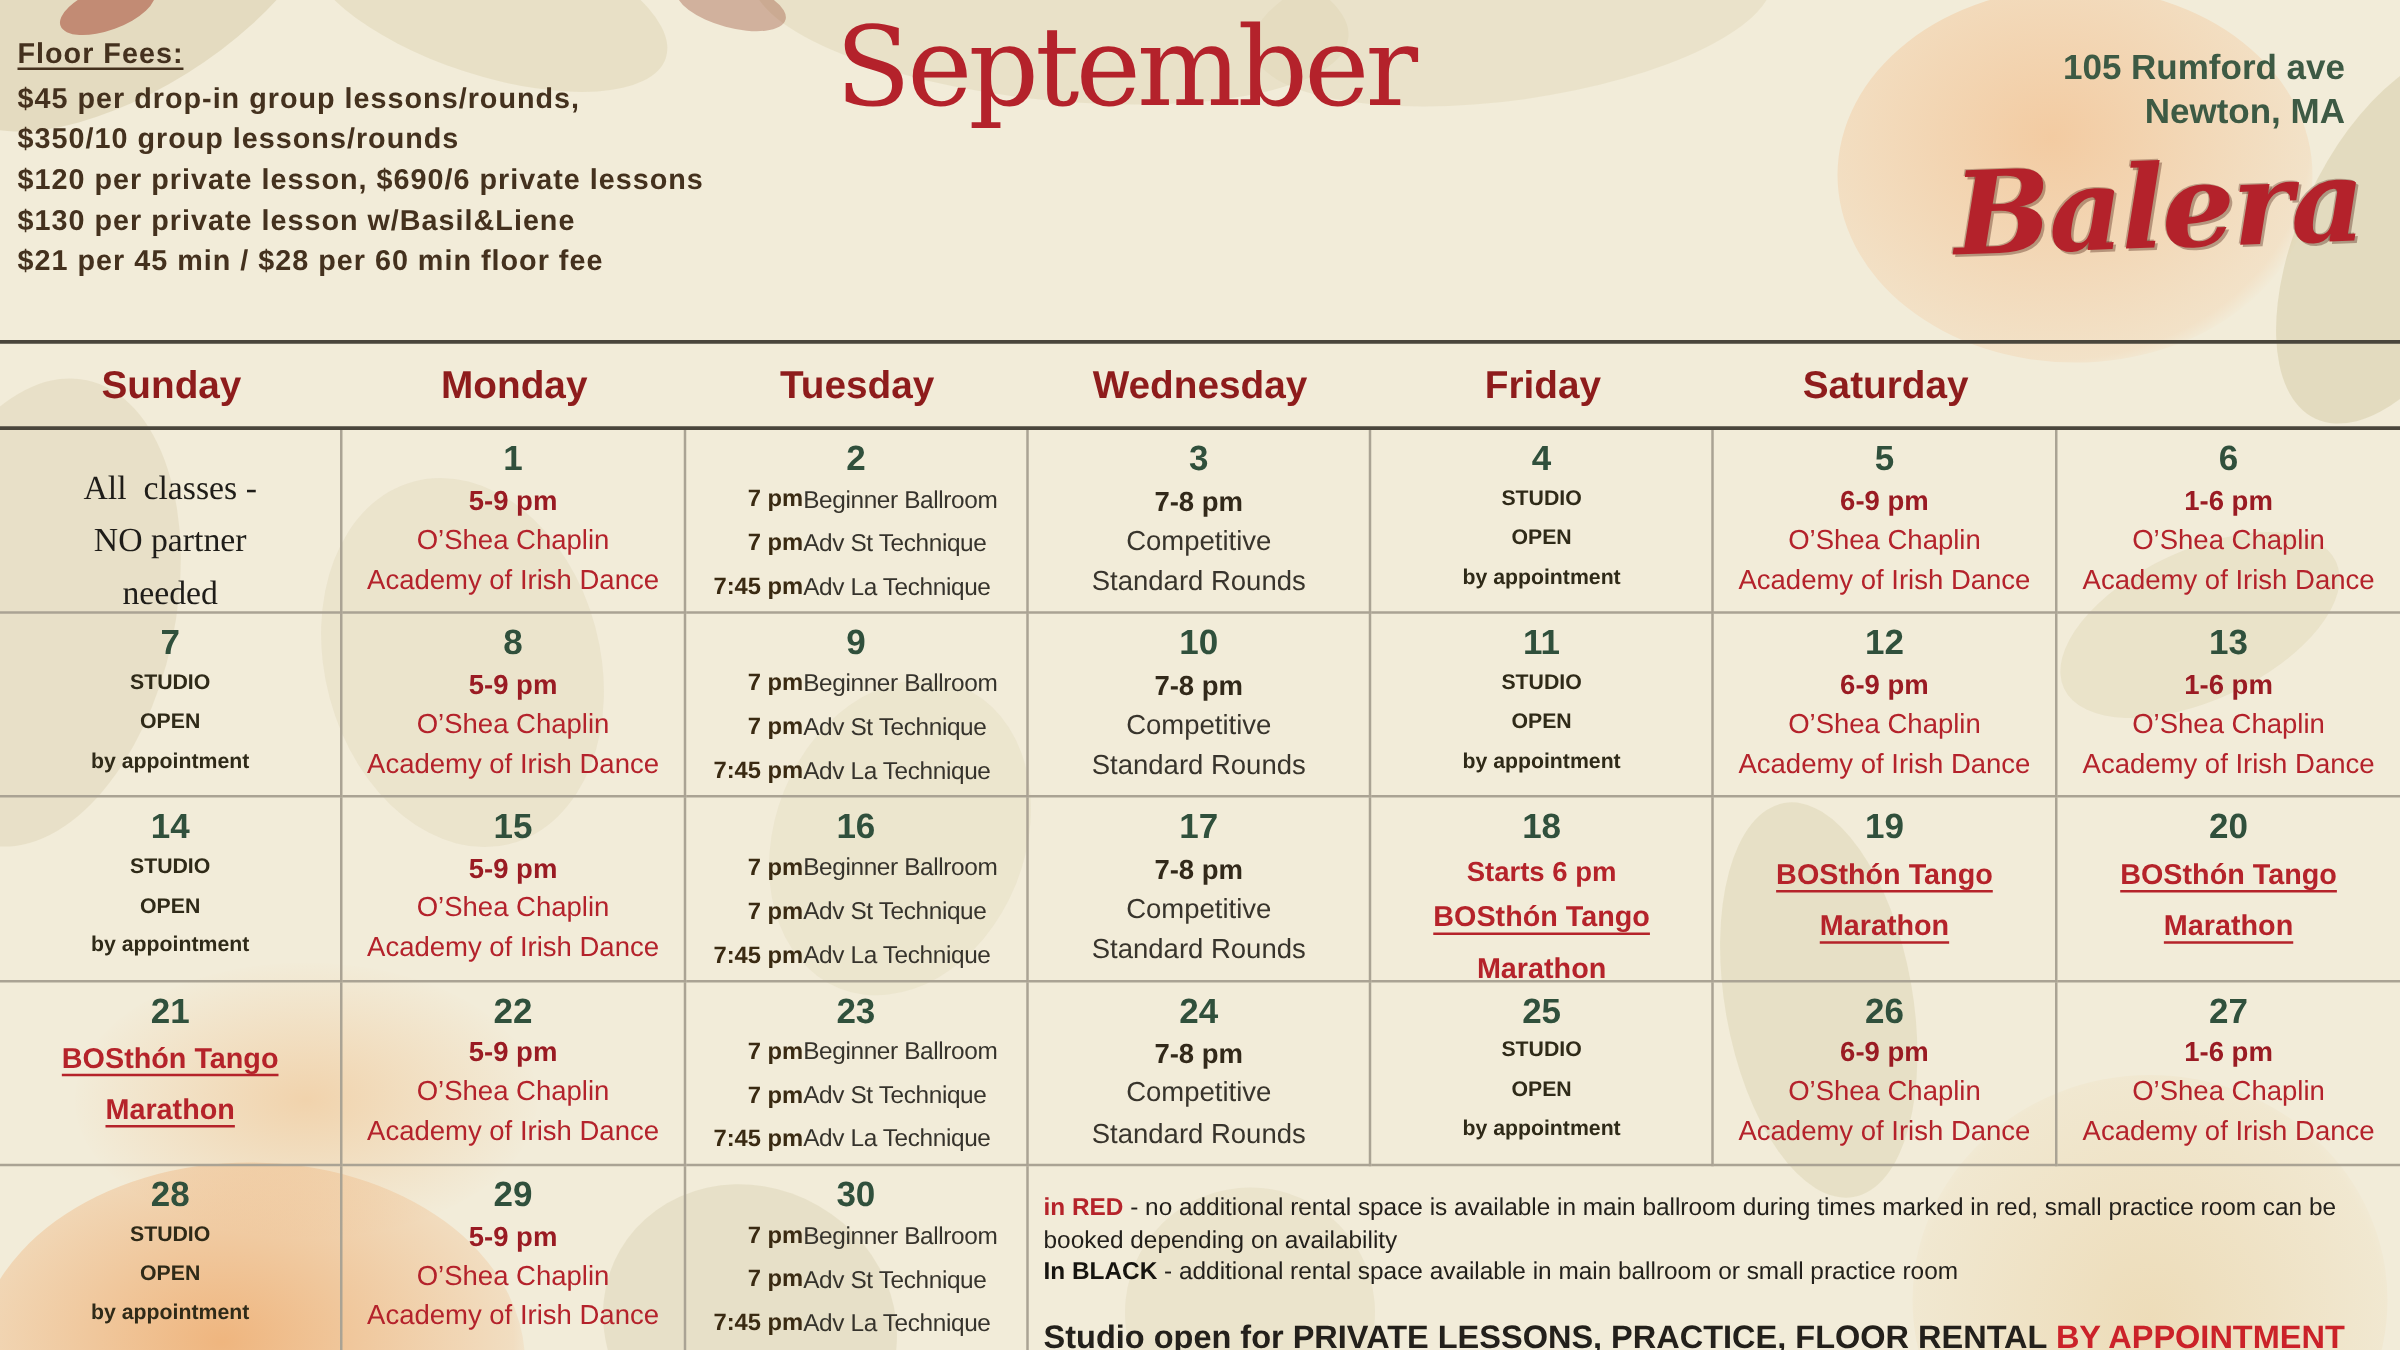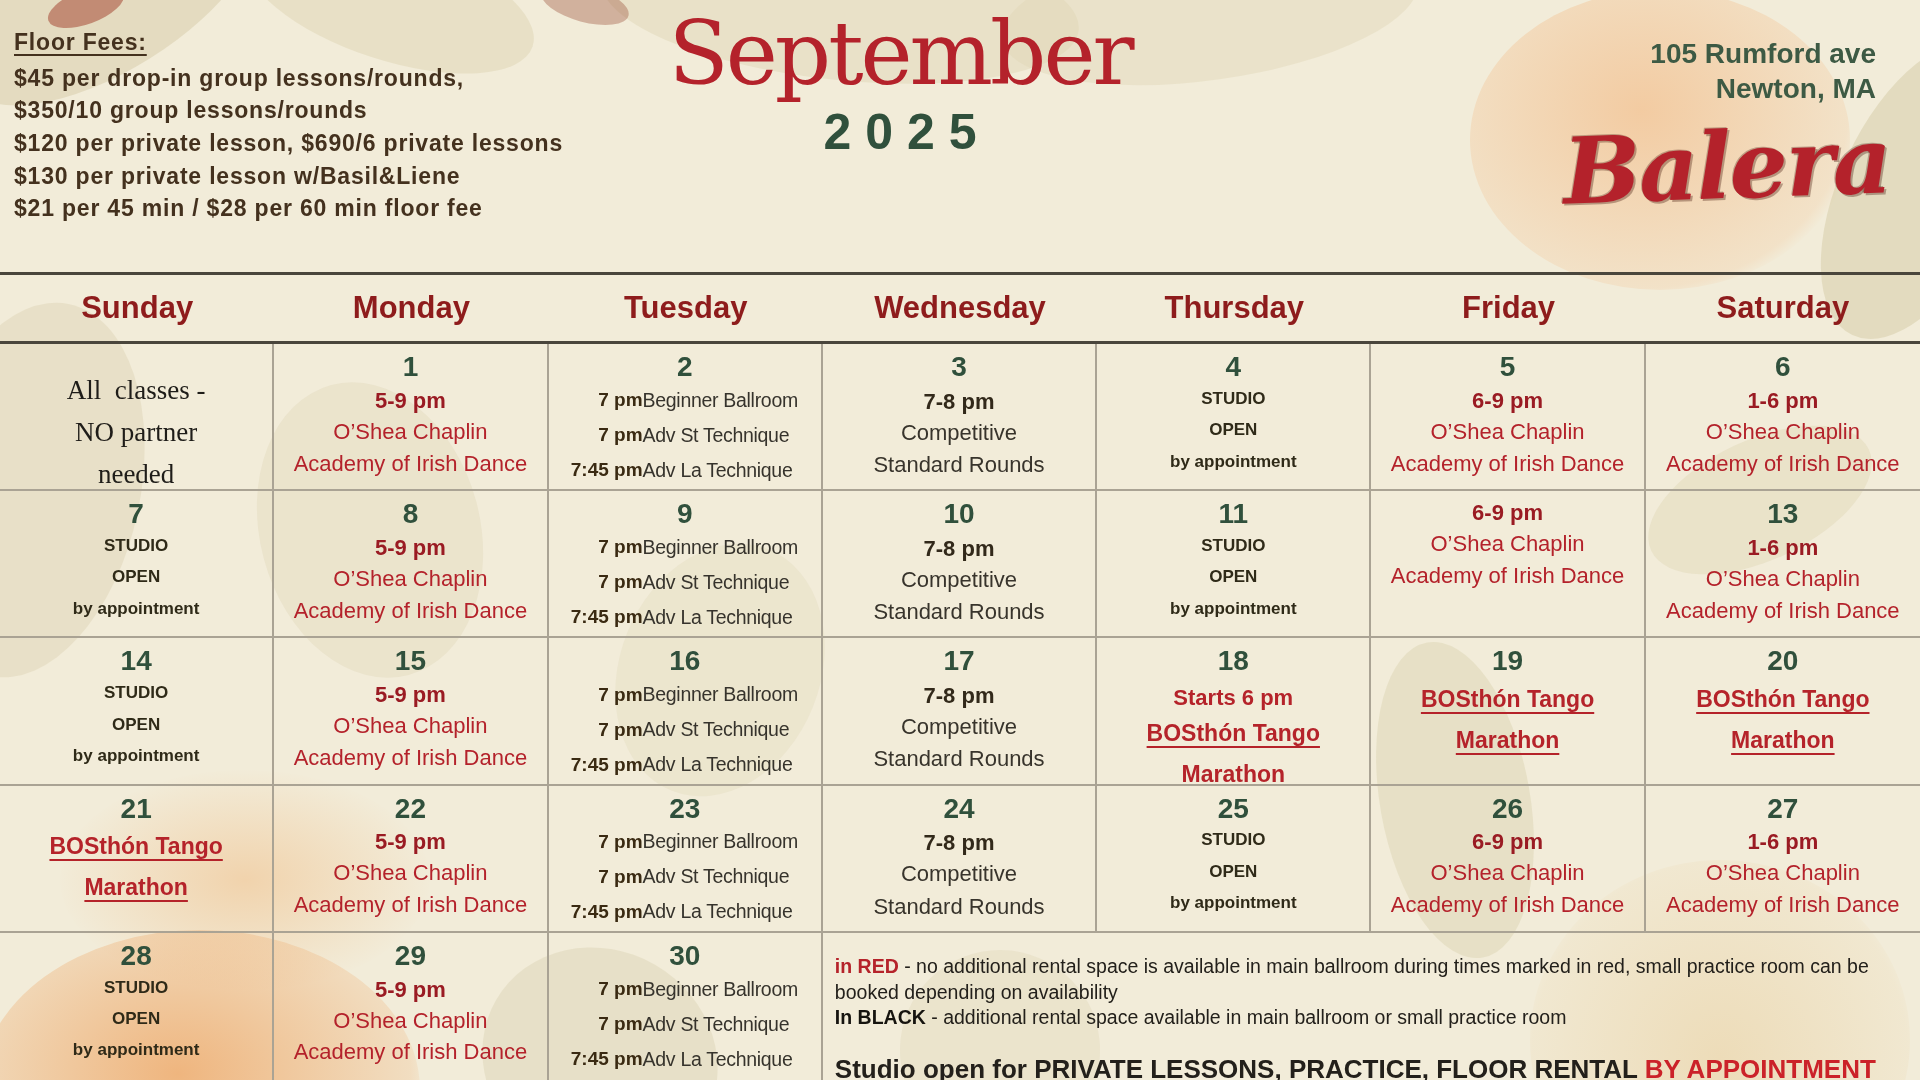--- a/index.html
+++ b/index.html
@@ -98,36 +98,34 @@
       <div class="fees-title">Floor Fees:</div>
       <div>$45 per drop-in group lessons/rounds,</div>
       <div>$350/10 group lessons/rounds</div>
       <div>$120 per private lesson, $690/6 private lessons</div>
       <div>$130 per private lesson w/Basil&amp;Liene</div>
       <div>$21 per 45 min / $28 per 60 min floor fee</div>
     </div>
 
     <div class="title-block">
       <div class="month">September</div>
-      <div class="year">2025</div>
     </div>
 
     <div class="address">
       <div>105 Rumford ave</div>
       <div>Newton, MA</div>
     </div>
     <div class="brand">Balera</div>
 
     <div class="calendar">
       <div class="dayhead-row">
         <div class="dayname">Sunday</div>
         <div class="dayname">Monday</div>
         <div class="dayname">Tuesday</div>
         <div class="dayname">Wednesday</div>
-        <div class="dayname">Thursday</div>
         <div class="dayname">Friday</div>
         <div class="dayname">Saturday</div>
       </div>
       <div class="grid">
           <div class="cell plain"><div class="pline">All  classes -</div><div class="pline">NO partner</div><div class="pline">needed</div></div>
           <div class="cell irish">
             <div class="daynum">1</div>
             <div class="rtime">5-9 pm</div>
             <div class="rline">O’Shea Chaplin</div>
             <div class="rline">Academy of Irish Dance</div>
@@ -204,20 +202,21 @@
             <div class="bline">Competitive</div>
             <div class="bline">Standard Rounds</div>
           </div>
           <div class="cell studio">
             <div class="daynum">11</div>
             <div class="sline">STUDIO</div>
             <div class="sline">OPEN</div>
             <div class="sline">by appointment</div>
           </div>
           <div class="cell irish">
+            <div class="daynum">12</div>
             <div class="rtime">6-9 pm</div>
             <div class="rline">O’Shea Chaplin</div>
             <div class="rline">Academy of Irish Dance</div>
           </div>
           <div class="cell irish lastcol">
             <div class="daynum">13</div>
             <div class="rtime">1-6 pm</div>
             <div class="rline">O’Shea Chaplin</div>
             <div class="rline">Academy of Irish Dance</div>
           </div>

